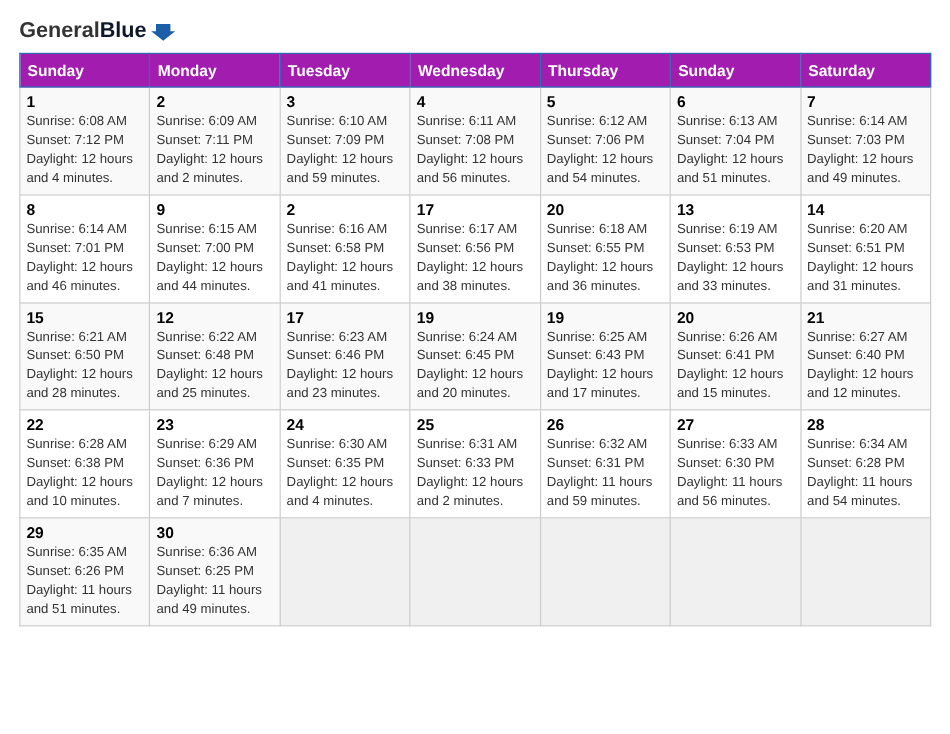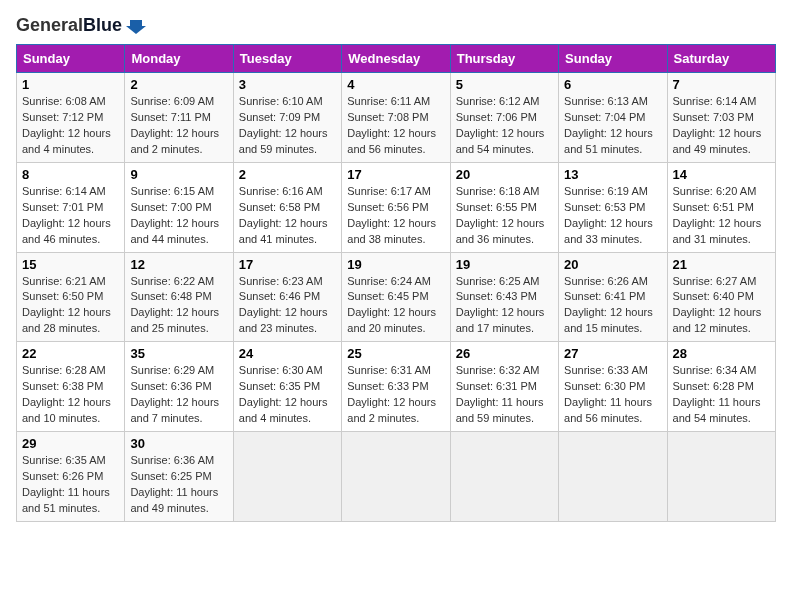--- a/index.html
+++ b/index.html
@@ -198,21 +198,21 @@
           <span class="day-num">21</span>
           <div class="day-detail">Sunrise: 6:27 AM<br>Sunset: 6:40 PM<br>Daylight: 12 hours and 12 minutes.</div>
         </td>
       </tr>
       <tr>
         <td>
           <span class="day-num">22</span>
           <div class="day-detail">Sunrise: 6:28 AM<br>Sunset: 6:38 PM<br>Daylight: 12 hours and 10 minutes.</div>
         </td>
         <td>
-          <span class="day-num">35</span>
+          <span class="day-num">23</span>
           <div class="day-detail">Sunrise: 6:29 AM<br>Sunset: 6:36 PM<br>Daylight: 12 hours and 7 minutes.</div>
         </td>
         <td>
           <span class="day-num">24</span>
           <div class="day-detail">Sunrise: 6:30 AM<br>Sunset: 6:35 PM<br>Daylight: 12 hours and 4 minutes.</div>
         </td>
         <td>
           <span class="day-num">25</span>
           <div class="day-detail">Sunrise: 6:31 AM<br>Sunset: 6:33 PM<br>Daylight: 12 hours and 2 minutes.</div>
         </td>

